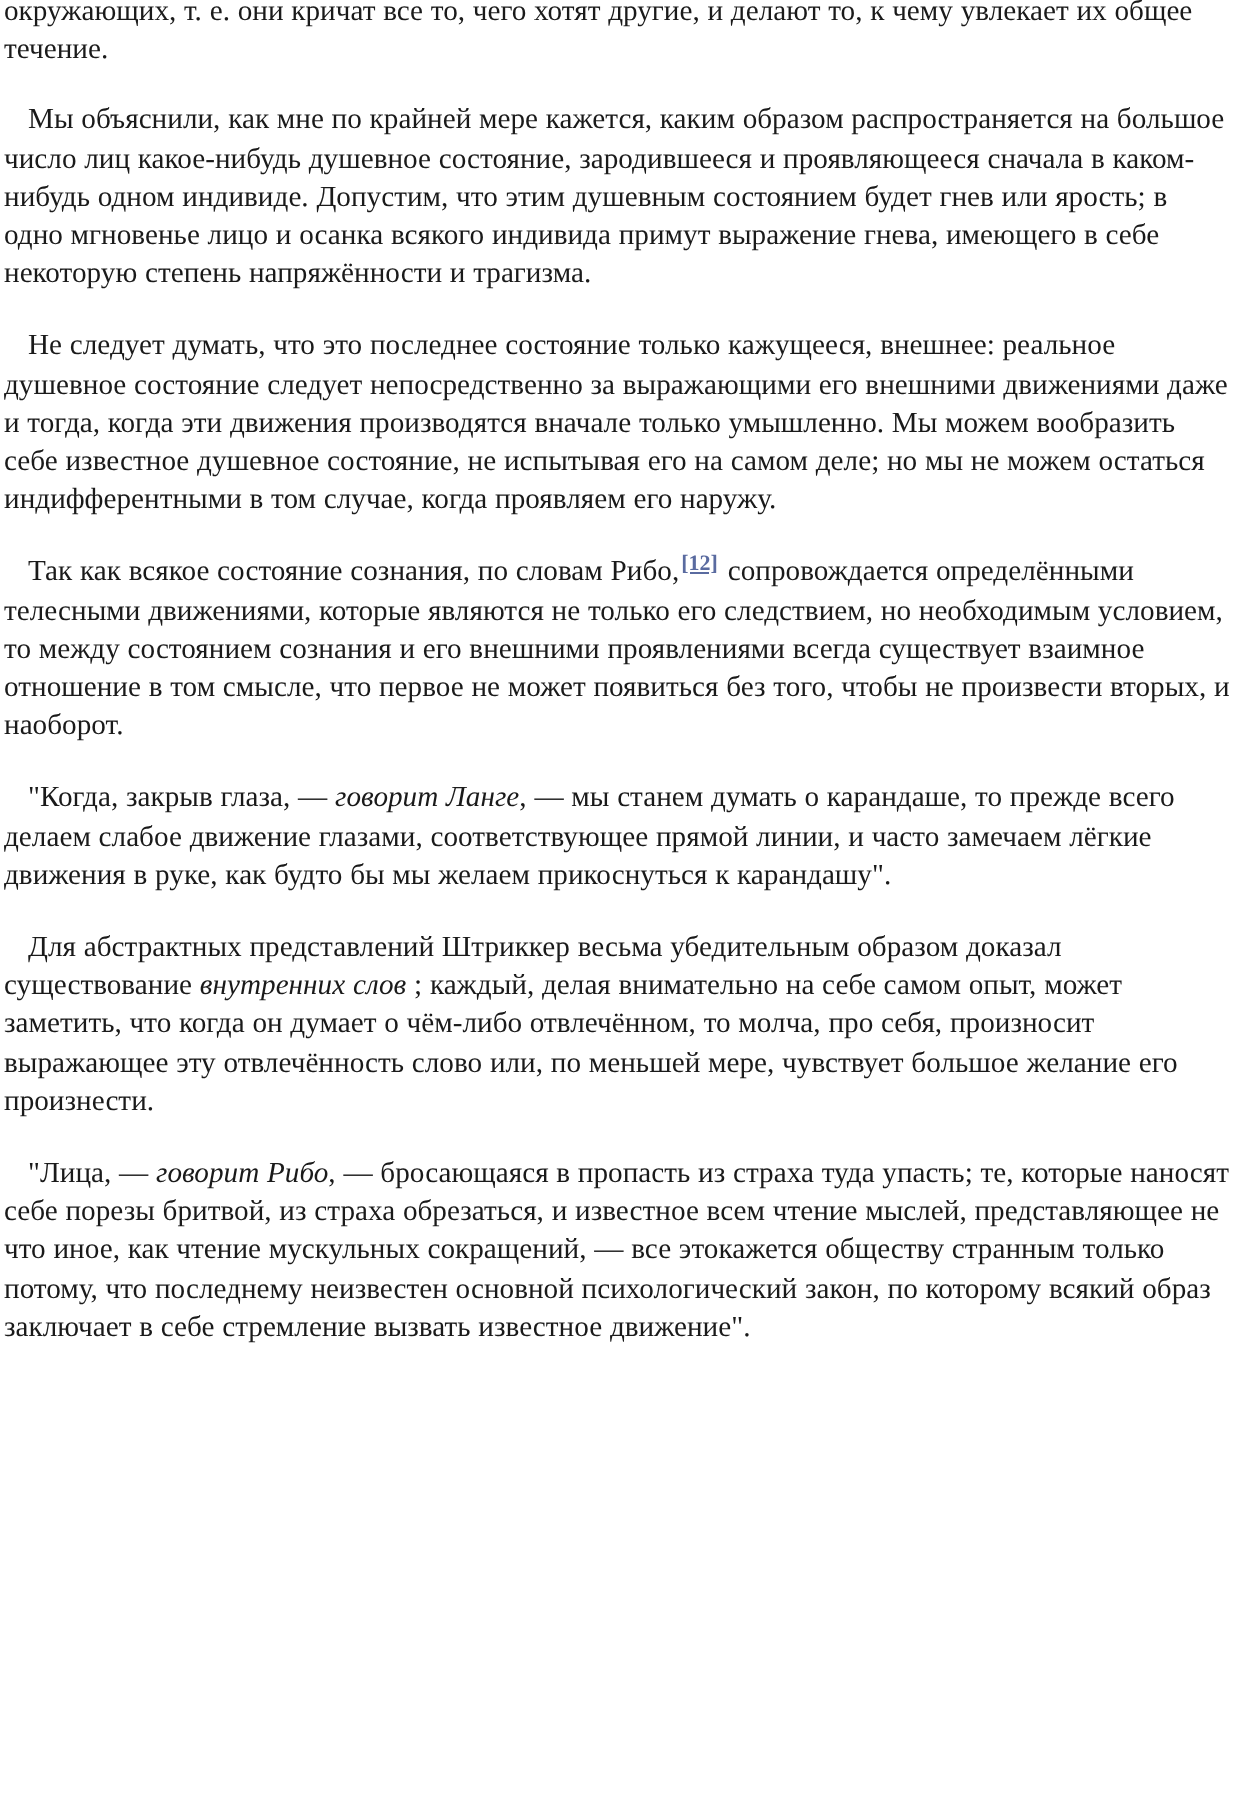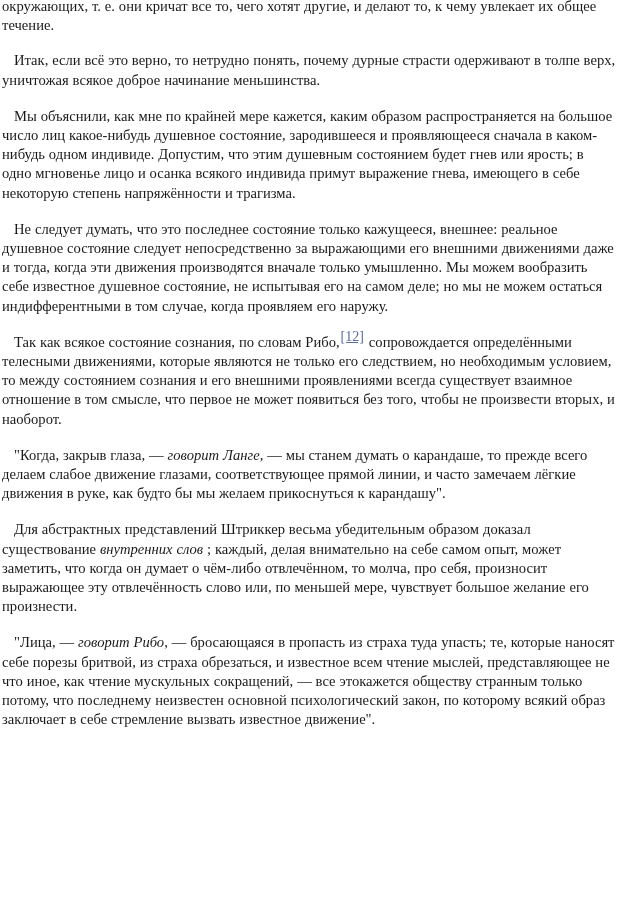--- a/index.html
+++ b/index.html
@@ -35,37 +35,37 @@
   }
   
   .para.continuation {
     text-indent: 0;
     margin-top: -3px;
     margin-bottom: 16px;
   }
   em, .italic {
   }
   .footnote-ref {
-    font-size: 14px;
+    font-size: 11px;
     vertical-align: super;
     line-height: 0;
     color: #5a6ba0;
     text-decoration: underline;
     text-decoration-color: #5a6ba0;
     cursor: pointer;
     padding: 0 1px;
+    font-weight: bold;
   }
 </style>
 </head>
 <body>
 
 <div id="page">
   <div id="body-text">
       <p class="para continuation"><span>окружающих, т. е. они кричат все то, чего хотят другие, и делают то, к чему увлекает их общее течение.</span></p>
-      <p class="para"><span>Итак, если всё это верно, то нетрудно понять, почему дурные страсти одерживают в толпе верх, уничтожая всякое доброе начинание меньшинства.</span></p>
       <p class="para"><span>Мы объяснили, как мне по крайней мере кажется, каким образом распространяется на большое число лиц какое-нибудь душевное состояние, зародившееся и проявляющееся сначала в каком-нибудь одном индивиде. Допустим, что этим душевным состоянием будет гнев или ярость; в одно мгновенье лицо и осанка всякого индивида примут выражение гнева, имеющего в себе некоторую степень напряжённости и трагизма.</span></p>
       <p class="para"><span>Не следует думать, что это последнее состояние только кажущееся, внешнее: реальное душевное состояние следует непосредственно за выражающими его внешними движениями даже и тогда, когда эти движения производятся вначале только умышленно. Мы можем вообразить себе известное душевное состояние, не испытывая его на самом деле; но мы не можем остаться индифферентными в том случае, когда проявляем его наружу.</span></p>
       <p class="para"><span>Так как всякое состояние сознания, по словам Рибо,</span><a class="footnote-ref" href="#">[12]</a><span> сопровождается определёнными телесными движениями, которые являются не только его следствием, но необходимым условием, то между состоянием сознания и его внешними проявлениями всегда существует взаимное отношение в том смысле, что первое не может появиться без того, чтобы не произвести вторых, и наоборот.</span></p>
       <p class="para"><span>"Когда, закрыв глаза, — </span><em>говорит Ланге</em><span>, — мы станем думать о карандаше, то прежде всего делаем слабое движение глазами, соответствующее прямой линии, и часто замечаем лёгкие движения в руке, как будто бы мы желаем прикоснуться к карандашу".</span></p>
       <p class="para"><span>Для абстрактных представлений Штриккер весьма убедительным образом доказал существование </span><em>внутренних слов</em><span> ; каждый, делая внимательно на себе самом опыт, может заметить, что когда он думает о чём-либо отвлечённом, то молча, про себя, произносит выражающее эту отвлечённость слово или, по меньшей мере, чувствует большое желание его произнести.</span></p>
       <p class="para"><span>"Лица, — </span><em>говорит Рибо</em><span>, — бросающаяся в пропасть из страха туда упасть; те, которые наносят себе порезы бритвой, из страха обрезаться, и известное всем чтение мыслей, представляющее не что иное, как чтение мускульных сокращений, — все этокажется обществу странным только потому, что последнему неизвестен основной психологический закон, по которому всякий образ заключает в себе стремление вызвать известное движение".</span></p>
     </div>
 </div>
 
 </body></html>

